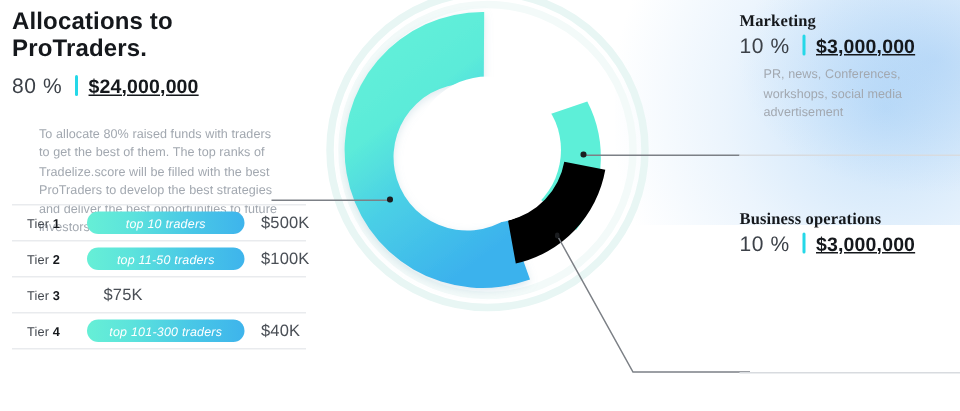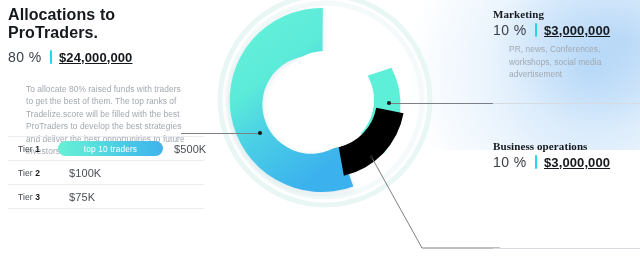--- a/index.html
+++ b/index.html
@@ -45,21 +45,21 @@
   }
   .tier-row:last-child{border-bottom:1px solid #e9ebee;}
   .tier-label{
     width:40px;font-size:8.5px;color:#43484f;letter-spacing:.1px;flex:none;margin-left:10px;
   }
   .tier-label b{font-weight:bold;color:#15181c;}
   .pill{
     flex:none;width:105px;height:15px;border-radius:9px;
     background:linear-gradient(90deg,#66EFD6 0%,#5CE3DC 28%,#49C8E6 65%,#3EB4EC 100%);
     color:#ffffff;font-size:8.3px;letter-spacing:.15px;
-    display:flex;align-items:center;justify-content:center;
+    display:flex;align-items:center;justify-content:center;font-style:italic;
   }
   .tier-amt{
     flex:1;text-align:left;padding-left:11px;
     font-size:11px;color:#4a4f56;letter-spacing:.1px;
   }
 
   
   .right{position:absolute;left:493px;width:147px;}
   .r-marketing{top:8px;}
   .r-business{top:140px;}
@@ -156,25 +156,31 @@
   </div>
 
   <div class="tiers">
     <div class="tier-row">
       <div class="tier-label"><span>Tier </span><b>1</b></div>
       <div class="pill">top 10 traders</div>
       <div class="tier-amt">$500K</div>
     </div>
     <div class="tier-row">
       <div class="tier-label"><span>Tier </span><b>2</b></div>
+      <div class="pill">top 11-50 traders</div>
       <div class="tier-amt">$100K</div>
     </div>
     <div class="tier-row">
       <div class="tier-label"><span>Tier </span><b>3</b></div>
       <div class="tier-amt">$75K</div>
+    </div>
+    <div class="tier-row">
+      <div class="tier-label"><span>Tier </span><b>4</b></div>
+      <div class="pill">top 101-300 traders</div>
+      <div class="tier-amt">$40K</div>
     </div>
   </div>
 
   <div class="right r-marketing">
     <div class="r-title">Marketing</div>
     <div class="pct-row">
       <span class="pct">10 %</span>
       <span class="vbar"></span>
       <span class="amount">$3,000,000</span>
     </div>

